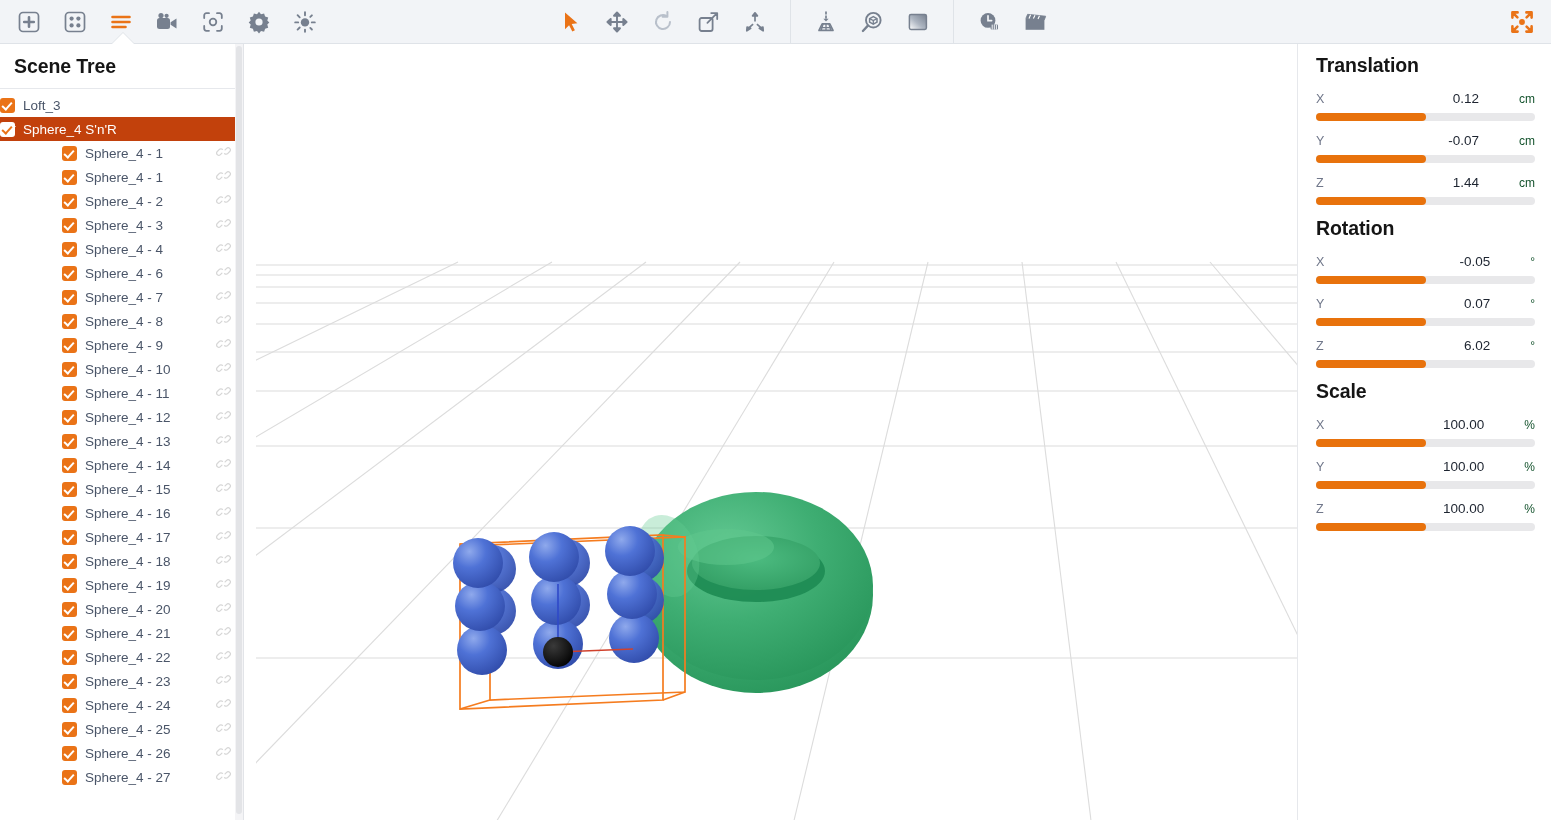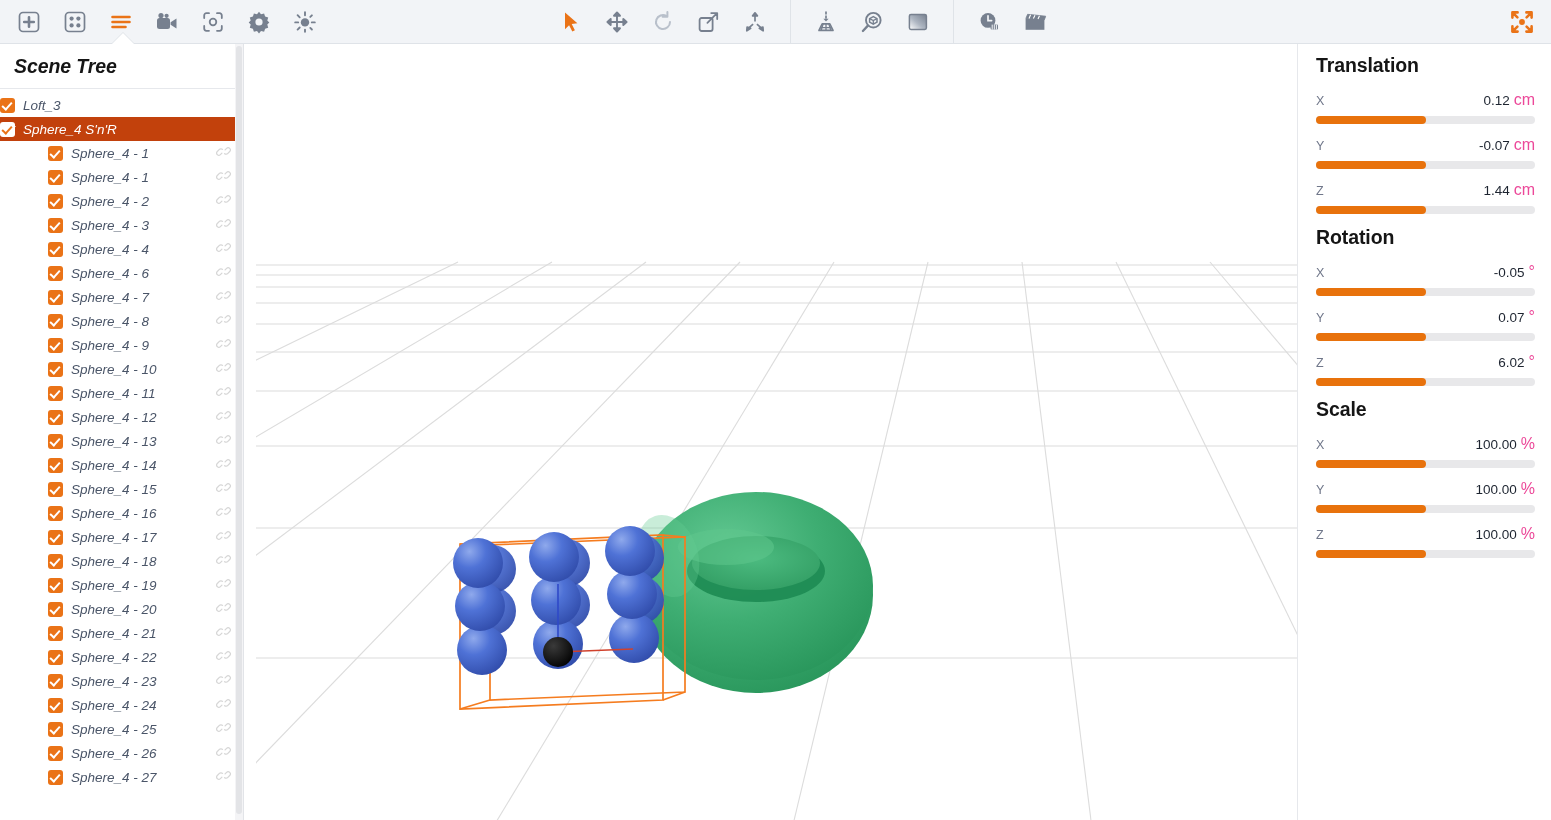--- a/index.html
+++ b/index.html
@@ -46,21 +46,21 @@
     border-left: 12px solid transparent;
     border-right: 12px solid transparent;
     border-bottom: 12px solid #dfe3e8;
     z-index: 4;
   }
 
   
   .sidebar {
     position: absolute; left: 0; top: 44px; width: 244px; height: 776px;
     background: #ffffff; border-right: 1px solid #e2e4e8;
-    display: flex; flex-direction: column; font-style: italic;
+    display: flex; flex-direction: column;
   }
   .sidebar-header {
     height: 45px; display: flex; align-items: center;
     padding: 0 0 0 14px;
     border-bottom: 1px solid #e6e8ec;
     flex: 0 0 auto;
   }
   .sidebar-title {
     font-size: 19.5px; font-weight: bold; color: #151515;
     letter-spacing: -0.1px;
@@ -68,21 +68,21 @@
   .tree {
     flex: 1 1 auto; overflow: hidden; position: relative;
     padding-top: 4px;
   }
   .tree-row {
     height: 24px; display: flex; align-items: center;
     position: relative; cursor: pointer;
     font-size: 13.5px; color: #4a5568;
   }
   .tree-row.depth0 { }
-  .tree-row.depth1 { padding-left: 48px; }
+  .tree-row.depth1 { padding-left: 62px; }
   .tree-row.selected { background: #c2410c; color: #ffffff; }
   .caret {
     position: absolute; left: 6px; top: 50%; transform: translateY(-50%);
     width: 0; height: 0;
     border-left: 5px solid transparent;
     border-right: 5px solid transparent;
     border-top: 6px solid #ffffff;
   }
   .cb {
     width: 15px; height: 15px; border-radius: 3px;
@@ -138,21 +138,21 @@
   }
   .sec-title.first { margin-top: 0; }
   .field { margin-bottom: 12px; }
   .field-head {
     display: flex; align-items: baseline; justify-content: space-between;
     margin-bottom: 7px;
   }
   .field-axis { font-size: 12.5px; color: #70778a; }
   .field-valwrap { display: flex; align-items: baseline; gap: 4px; }
   .field-val { font-size: 13.5px; color: #1d2430; }
-  .field-unit { font-size: 16px; color: #ec4899; }
+  .field-unit { font-size: 12px; color: #14532d; margin-left: 36px; }
   .slider-track {
     height: 8px; border-radius: 4px; background: #e8e8ea;
     position: relative; cursor: pointer;
   }
   .slider-fill {
     position: absolute; left: 0; top: 0; height: 8px;
     border-radius: 4px; background: #e8720c;
   }
 </style>
 </head>

